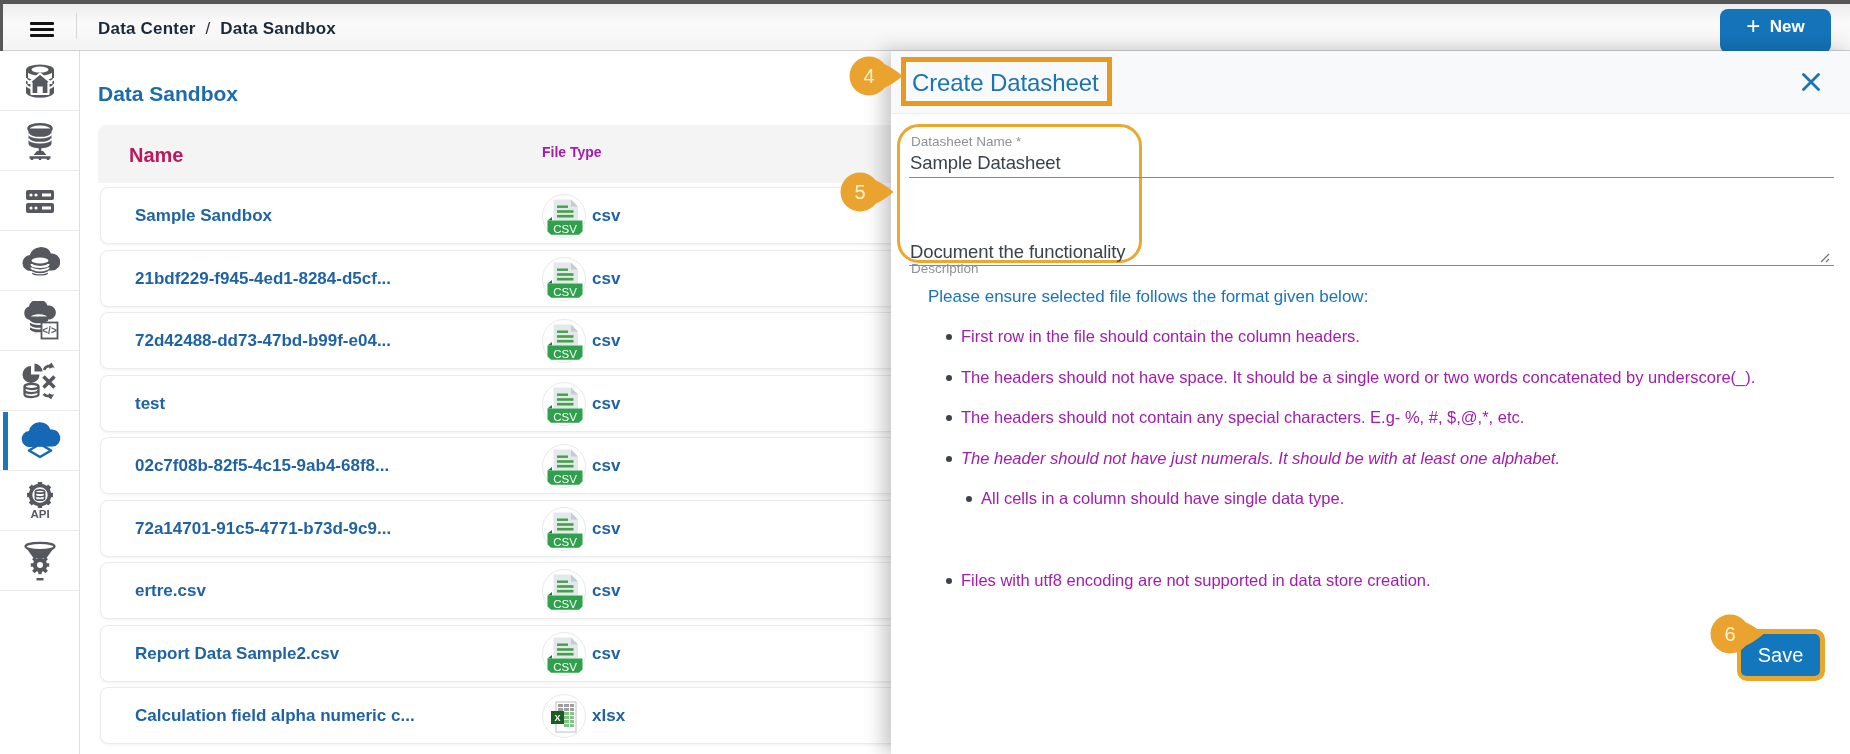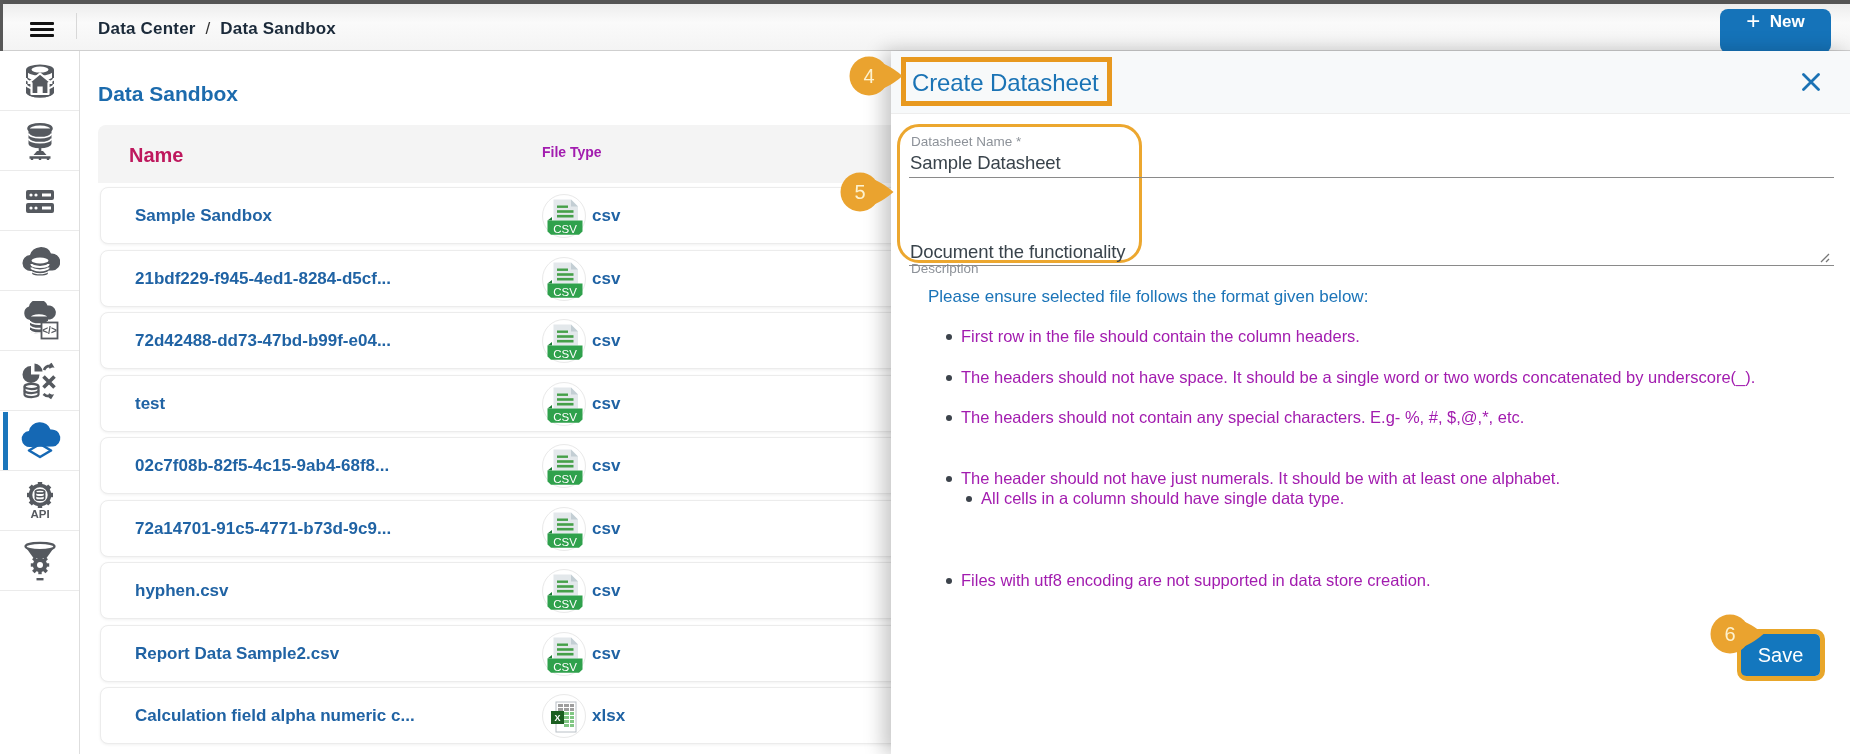--- a/index.html
+++ b/index.html
@@ -7,21 +7,21 @@
   #stage { position:relative; width:1850px; height:754px; background:#fff; overflow:hidden; }
   .abs { position:absolute; }
 
   
   #topstrip { left:0; top:0; width:1850px; height:4px; background:#555; }
   #leftstrip { left:0; top:0; width:3px; height:51px; background:#585858; z-index:5; }
   #topbar { left:0; top:4px; width:1850px; height:47px; background:linear-gradient(#ededed,#fafafa 40%,#f4f4f4); border-bottom:1px solid #cfcfcf; }
   #hamburger div { position:absolute; left:30px; width:24px; height:3px; background:#121212; border-radius:1px; }
   #crumb { left:98px; top:19px; font-size:17px; color:#1b2a3a; font-weight:bold; letter-spacing:0.2px; }
   #crumbsep { color:#333; font-weight:normal; }
-  #newbtn { left:1720px; top:9px; width:111px; height:44px; background:#1573b9; border-radius:8px; color:#fff; font-size:17px; text-align:center; line-height:24px; font-weight:bold; }
+  #newbtn { left:1720px; top:9px; width:111px; height:44px; background:#1573b9; border-radius:8px; color:#fff; font-size:17px; text-align:center; line-height:34px; font-weight:bold; }
 
   
   #sidebar { left:0; top:51px; width:80px; height:703px; background:#fff; border-right:1px solid #dedede; z-index:2; }
   .navcell { position:absolute; left:0; width:79px; height:60px; border-bottom:1px solid #ebebeb; }
   .navcell svg { position:absolute; left:50%; top:50%; transform:translate(-50%,-50%); }
   .selbar { position:absolute; left:3px; top:1px; width:5px; height:58px; background:#1b76bc; }
 
   
   #pagetitle { left:98px; top:82px; font-size:21px; font-weight:bold; color:#1c6bad; }
   #thead { left:98px; top:125px; width:1734px; height:58px; background:#f4f4f4; border-radius:8px 8px 0 0; }
@@ -268,21 +268,21 @@
   <rect x="14" y="10.5" width="11" height="2.4" fill="#45a049"></rect>
   <rect x="14" y="15.2" width="16.5" height="2.6" fill="#45a049"></rect>
   <rect x="14" y="19.9" width="16.5" height="2.6" fill="#45a049"></rect>
   <path d="M4.5 25.5 l4.5 -3.5 v3.5 z" fill="#1d7c35"></path>
   <path d="M4.5 25.5 h35 v11 l-3.5 3.2 h-28 l-3.5 -3.2 z" fill="#2fa14c"></path>
   <text x="22" y="37.5" font-size="11.5" fill="#fff" text-anchor="middle" font-family="Liberation Sans">CSV</text>
 </svg></div>
         <div class="ftype">csv</div>
       </div>
       <div class="row" style="top:562px">
-        <div class="rname">hyphen.csv</div>
+        <div class="rname">ertre.csv</div>
         <div class="ficon"><svg width="44" height="44" viewBox="0 0 44 44">
   <path d="M10.5 4.5 h17.5 l7 7 v14 h-24.5 z" fill="#e3e8eb"></path>
   <path d="M28 4.5 l7 7 h-7 z" fill="#c3ced4"></path>
   <rect x="14" y="10.5" width="11" height="2.4" fill="#45a049"></rect>
   <rect x="14" y="15.2" width="16.5" height="2.6" fill="#45a049"></rect>
   <rect x="14" y="19.9" width="16.5" height="2.6" fill="#45a049"></rect>
   <path d="M4.5 25.5 l4.5 -3.5 v3.5 z" fill="#1d7c35"></path>
   <path d="M4.5 25.5 h35 v11 l-3.5 3.2 h-28 l-3.5 -3.2 z" fill="#2fa14c"></path>
   <text x="22" y="37.5" font-size="11.5" fill="#fff" text-anchor="middle" font-family="Liberation Sans">CSV</text>
 </svg></div>
@@ -345,21 +345,21 @@
     <div class="flabel" style="left:20px;top:170px;margin-top:40px;">Description</div>
     <div class="fvalue" style="left:19px;top:190px;">Document the functionality</div>
     <div class="uline" style="left:18px;top:214px;width:925px;"></div>
     <svg class="abs" width="12" height="12" style="left:927px;top:200px;">
         <path d="M11 3 L3 11 M11 8 L8 11" stroke="#777" stroke-width="1.3"></path>
       </svg>
     <div id="note">Please ensure selected file follows the format given below:</div>
     <div class="bullet" style="top:276px;">First row in the file should contain the column headers.</div>
     <div class="bullet" style="top:357px;">The headers should not contain any special characters. E.g- %, #, $,@,*, etc.</div>
     <div class="bullet" style="top:317px;">The headers should not have space. It should be a single word or two words concatenated by underscore(_).</div>
-    <div class="bullet" style="top:418px;">The header should not have just numerals. It should be with at least one alphabet.</div>
+    <div class="bullet" style="top:398px;font-style:italic;">The header should not have just numerals. It should be with at least one alphabet.</div>
     <div class="bullet" style="top:438px;margin-left:20px;">All cells in a column should have single data type.</div>
     <div class="bullet" style="top:520px;">Files with utf8 encoding are not supported in data store creation.</div>
     <div id="saveoutline"></div>
     <div id="savebtn">Save</div>
   </div>
 
   <svg class="abs badge" width="58" height="42" viewBox="0 0 58 42" style="left:848px;top:55px;">
     <circle cx="21" cy="21" r="19.5" fill="#eaa32f"></circle>
     <path d="M29 6 C43 11.5 50 17 54.5 21 C50 25 43 30.5 29 36 Z" fill="#eaa32f"></path>
     <text x="21" y="28" font-size="20" fill="#fdf2cf" text-anchor="middle">4</text>

